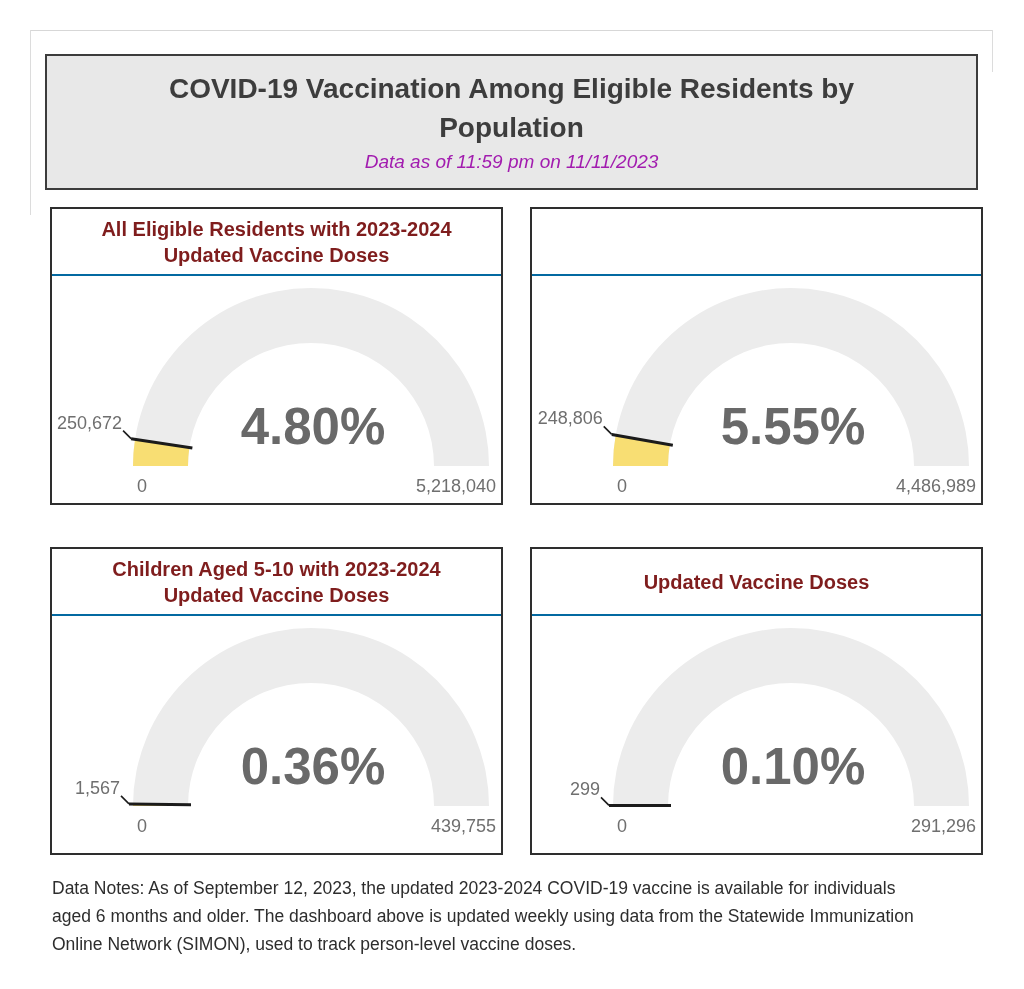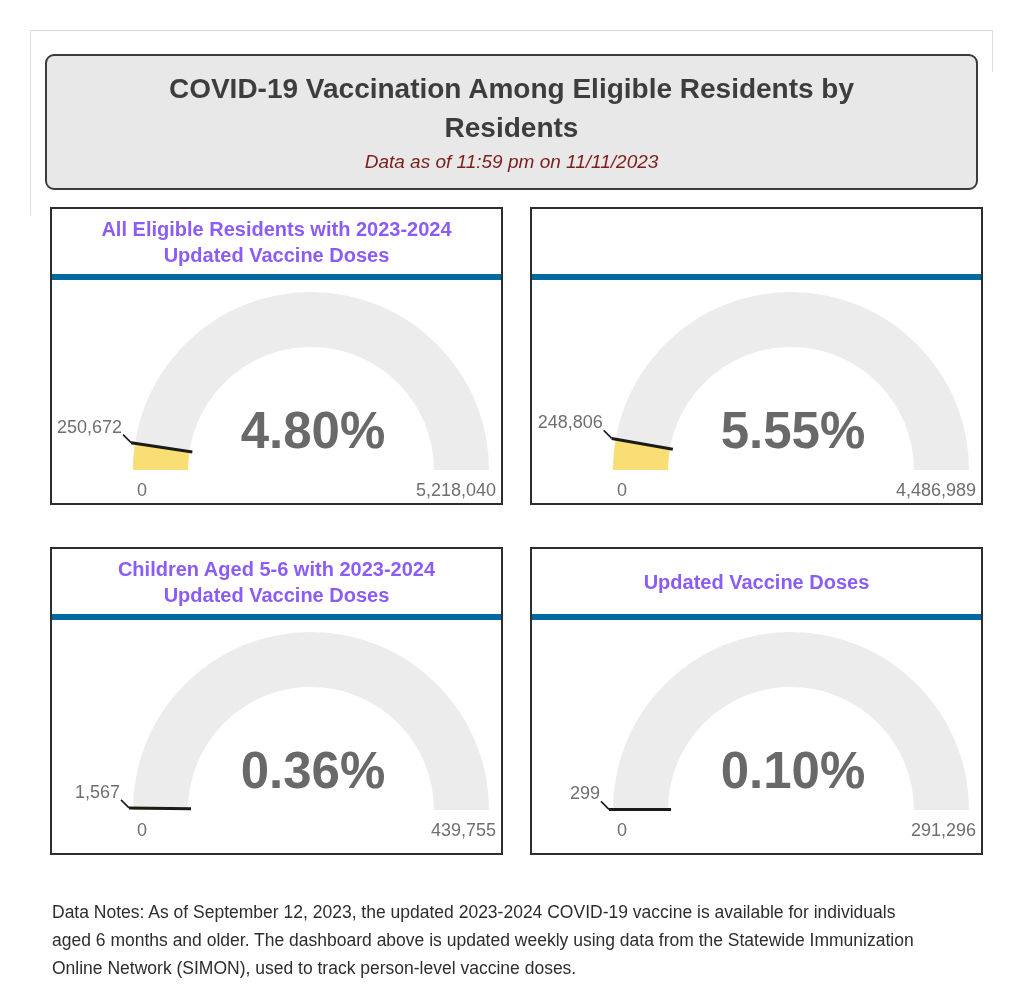--- a/index.html
+++ b/index.html
@@ -9,66 +9,66 @@
     -webkit-font-smoothing:antialiased;
   }
   
   .frame-top{position:absolute;left:30px;top:30px;width:963px;height:1px;background:#d7d7d7;}
   .frame-left{position:absolute;left:30px;top:30px;width:1px;height:185px;background:#dcdcdc;}
   .frame-right{position:absolute;left:992px;top:30px;width:1px;height:42px;background:#dcdcdc;}
 
   
   .header{
     position:absolute;left:45px;top:54px;width:933px;height:136px;
-    box-sizing:border-box;background:#e8e8e8;border:2px solid #3c3c3c;border-radius:9px;
+    box-sizing:border-box;background:#e8e8e8;border:2px solid #3c3c3c;border-radius:0;
     text-align:center;
   }
   .header h1{
     margin:13px 0 0;font-size:28px;line-height:39px;font-weight:bold;color:#3d3d3d;
   }
   .header h1 span{display:block;white-space:nowrap;}
   .header .subtitle{
-    margin:4px 0 0;font-style:italic;font-size:19px;color:#7f1d1d;
+    margin:4px 0 0;font-style:italic;font-size:19px;color:#a21caf;
   }
 
   
   .grid{
     position:absolute;left:50px;top:207px;
     display:grid;grid-template-columns:453px 453px;grid-template-rows:298px 308px;
     column-gap:27px;row-gap:42px;
   }
   .panel{
     box-sizing:border-box;border:2px solid #2e2e2e;background:#ffffff;
   }
   .panel-title{
-    height:65px;border-bottom:6px solid #0369a1;
+    height:65px;border-bottom:2px solid #0369a1;
     display:flex;flex-direction:column;align-items:center;justify-content:center;
-    font-weight:bold;font-size:20px;line-height:26px;color:#8b5cf6;text-align:left;
+    font-weight:bold;font-size:20px;line-height:26px;color:#7f1d1d;text-align:left;
   }
   .panel-title span{display:block;white-space:nowrap;}
   .gauge{display:block;width:449px;height:227px;}
   .gauge text{font-family:"Liberation Sans", sans-serif;}
 
   
   .notes{
     position:absolute;left:52px;top:874px;width:885px;
-    font-size:17.5px;line-height:28px;color:#2d2d2d;margin-top:24px;
+    font-size:17.5px;line-height:28px;color:#2d2d2d;
   }
 </style>
 </head>
 <body>
 
 <div class="frame-top"></div>
 <div class="frame-left"></div>
 <div class="frame-right"></div>
 
 <header class="header">
   <h1>
     <span>COVID-19 Vaccination Among Eligible Residents by</span>
-    <span>Residents</span>
+    <span>Population</span>
   </h1>
   <p class="subtitle">Data as of 11:59 pm on 11/11/2023</p>
 </header>
 
 <main class="grid">
 
   <section class="panel">
     <div class="panel-title">
       <span>All Eligible Residents with 2023-2024</span>
       <span>Updated Vaccine Doses</span>
@@ -95,21 +95,21 @@
         <line x1="79.76" y1="158.43" x2="71.76" y2="150.43" stroke="#1b1b1b" stroke-width="1.6"></line>
         <text x="70.76" y="148.43" text-anchor="end" font-size="18" fill="#6f6f6f">248,806</text>
         <text x="261" y="168" text-anchor="middle" font-size="51" font-weight="bold" fill="#696969">5.55%</text>
         <text x="90" y="216" text-anchor="middle" font-size="18" fill="#6f6f6f">0</text>
         <text x="444" y="216" text-anchor="end" font-size="18" fill="#6f6f6f">4,486,989</text>
       </svg>
   </section>
 
   <section class="panel">
     <div class="panel-title">
-      <span>Children Aged 5-6 with 2023-2024</span>
+      <span>Children Aged 5-10 with 2023-2024</span>
       <span>Updated Vaccine Doses</span>
     </div>
     <svg class="gauge" viewBox="0 0 449 227">
         <path d="M 81 190 A 178 178 0 0 1 437 190 L 382 190 A 123 123 0 0 0 136 190 Z" fill="#ececec"></path>
         <path d="M 81 190 A 178 178 0 0 1 81.01 187.99 L 136.01 188.61 A 123 123 0 0 0 136 190 Z" fill="#f8de73"></path>
         <line x1="139.01" y1="188.64" x2="77.01" y2="187.94" stroke="#1b1b1b" stroke-width="3"></line>
         <line x1="77.01" y1="187.94" x2="69.01" y2="179.94" stroke="#1b1b1b" stroke-width="1.6"></line>
         <text x="68.01" y="177.94" text-anchor="end" font-size="18" fill="#6f6f6f">1,567</text>
         <text x="261" y="168" text-anchor="middle" font-size="51" font-weight="bold" fill="#696969">0.36%</text>
         <text x="90" y="216" text-anchor="middle" font-size="18" fill="#6f6f6f">0</text>

